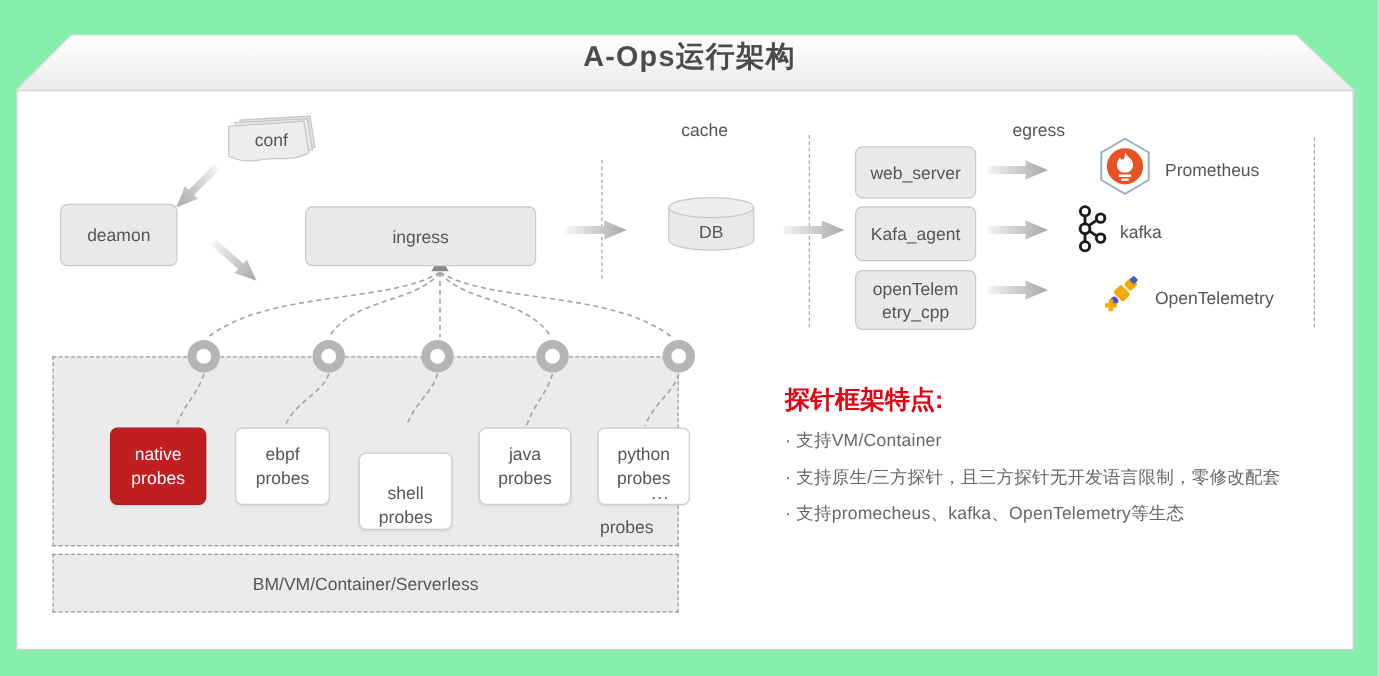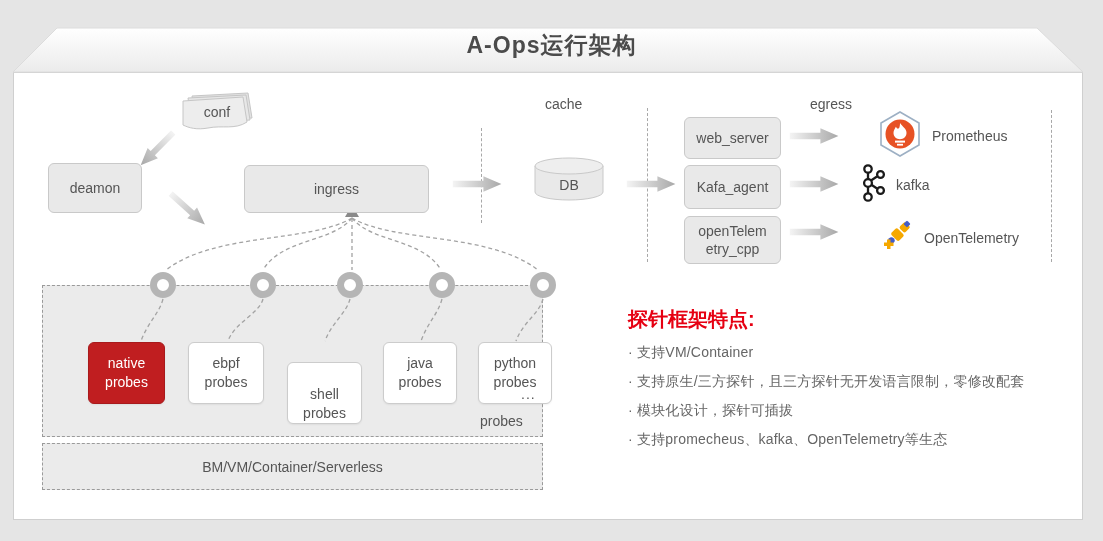--- a/index.html
+++ b/index.html
@@ -1,17 +1,17 @@
 <!DOCTYPE html>
 <html><head>
 <meta charset="utf-8">
 <style>
   html,body { margin:0; padding:0; background:#fff; }
   body { font-family:"Liberation Sans","DejaVu Sans",sans-serif; }
-  .canvas { position:relative; width:1103px; height:541px; background:#e5e5e5; overflow:hidden; }
+  .canvas { position:relative; width:1103px; height:541px; background:#86efac; overflow:hidden; }
 
   .page-title { position:absolute; left:0; top:30px; width:100%; text-align:center;
     font-size:23px; font-weight:bold; color:#4b4b4b; letter-spacing:1px; z-index:6; }
 
   .lid { position:absolute; left:0; top:0; z-index:1; }
   .main-box { position:absolute; left:13px; top:72px; width:1068px; height:446px;
     border:1px solid #cfcfcf; background:#fff; z-index:0; }
 
   .node { position:absolute; display:flex; align-items:center; justify-content:center;
     background:#e9e9e9; border:1px solid #c9c9c9; border-radius:6px; color:#555;
@@ -261,17 +261,16 @@
 probes</span>
   </div>
 
   <div class="ellipsis">...</div>
   <div class="probes-label">probes</div>
 
   <div class="features">
     <div class="ftitle">探针框架特点:</div>
     <div class="fitem">· 支持VM/Container</div>
     <div class="fitem">· 支持原生/三方探针，且三方探针无开发语言限制，零修改配套</div>
-    <div class="fitem">· 模块化设计，探针可插拔</div>
     <div class="fitem">· 支持promecheus、kafka、OpenTelemetry等生态</div>
   </div>
 
 </div>
 
 </body></html>

